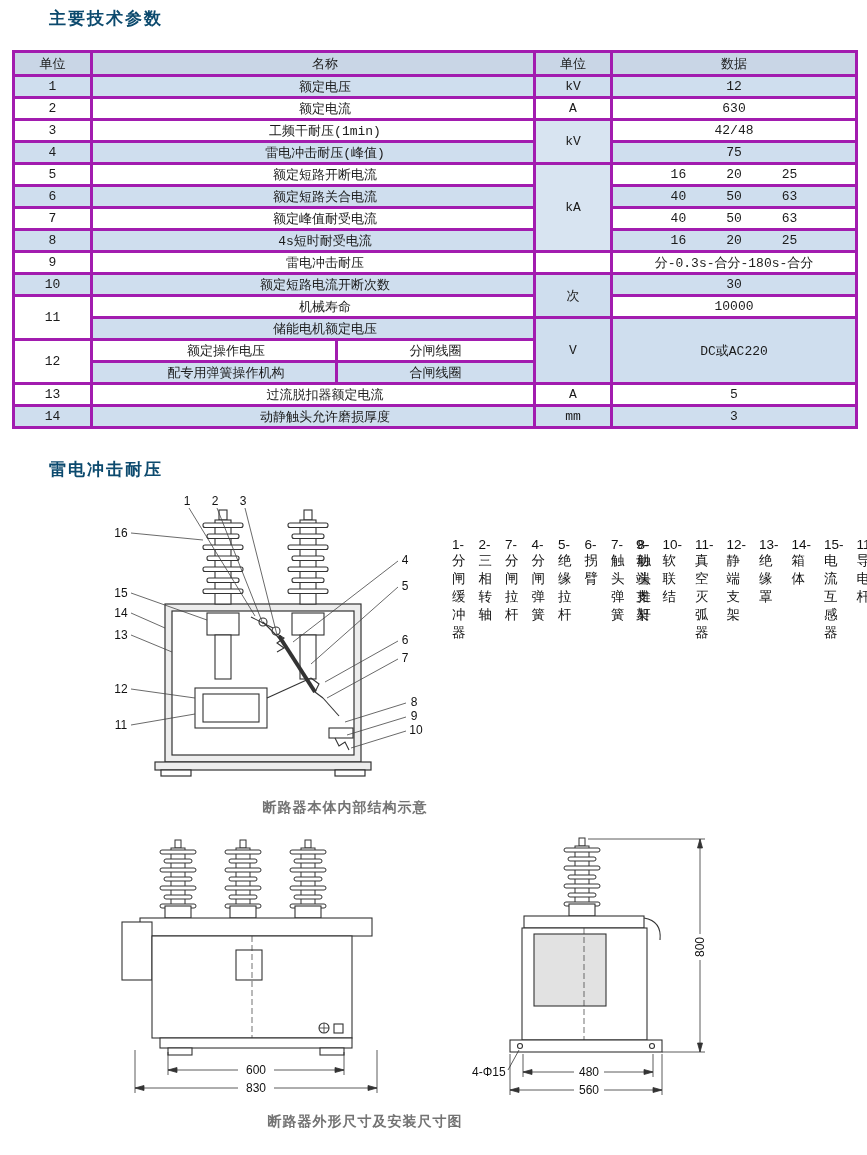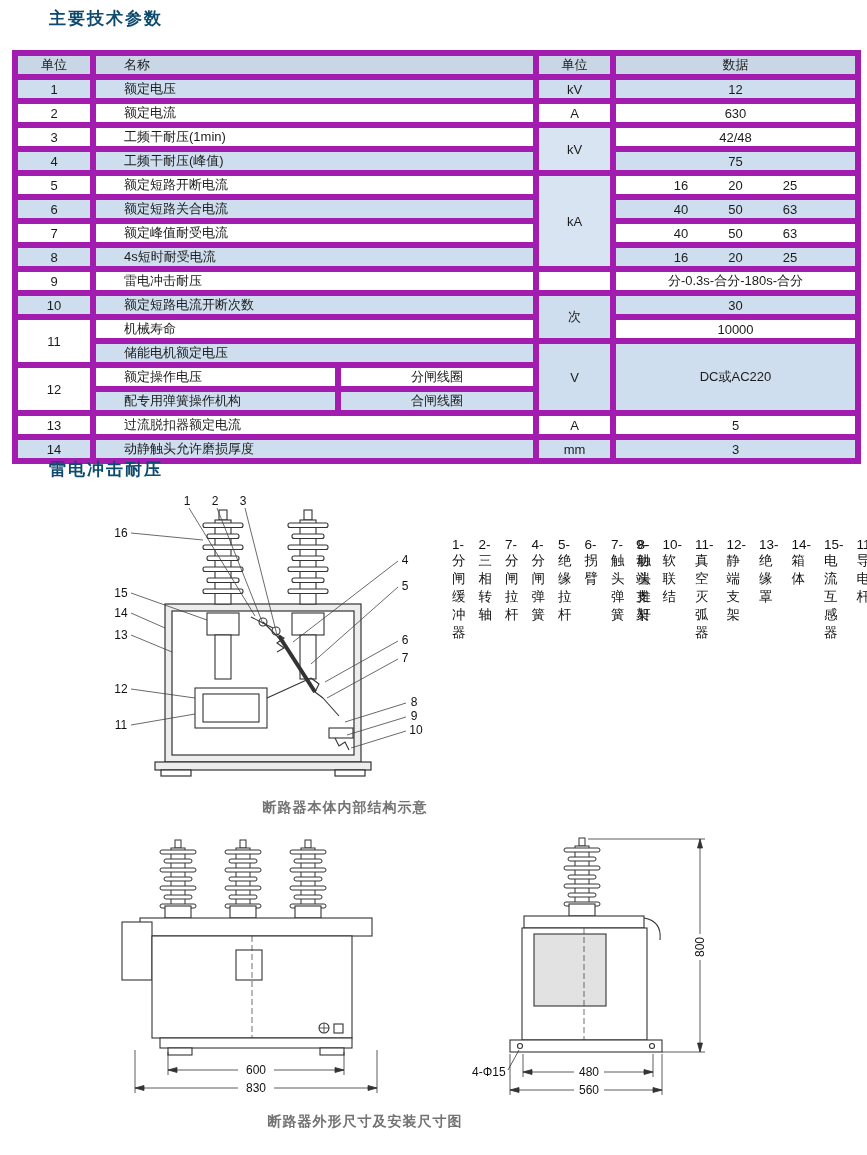--- a/index.html
+++ b/index.html
@@ -1,24 +1,24 @@
 <!DOCTYPE html>
 <html><head>
 <meta charset="utf-8">
 <style>
   * { box-sizing: border-box; }
   html,body { margin:0; padding:0; background:#ffffff; }
   body { font-family:"Liberation Sans","DejaVu Sans",sans-serif; }
   .page { position:relative; width:867px; height:1155px; background:#fff; overflow:hidden; color:#1b1b1b; }
   .sec-title { position:absolute; left:11px; font-size:17px; font-weight:bold; color:#0c4a6e; letter-spacing:2px;margin-left:38px; }
   table.params { position:absolute; left:12px; top:50px; width:843px; border-collapse:collapse; table-layout:fixed; font-size:13px; color:#1b1b1b; }
-  .params td { border:6px solid #a21caf; height:22px; padding:0 4px; text-align:center; vertical-align:middle; overflow:hidden; white-space:nowrap; background:#fff; }
+  .params td { border:3px solid #a21caf; height:22px; padding:0 4px; text-align:center; vertical-align:middle; overflow:hidden; white-space:nowrap; background:#fff;font-family:Liberation Mono, monospace; }
   .params tr.hdr td { background:#c9d6e6; height:24px; }
   .params tr.bl td { background:#cfdeee; }
-  .params td.name { text-align:left; padding-left:28px; }
+  .params td.name { text-align:center; padding-left:28px; }
   .params td.mc { background:#d8e4f1; }
   .params td.mw { background:#ffffff; }
   .vals { display:flex; justify-content:center; gap:40px; }
   .legend { position:absolute; left:452px; top:537px; display:flex; gap:34px; font-size:13.5px; color:#111; }
   .legend-col { display:flex; flex-direction:row; gap:13px; width:150px; }
   .caption { position:absolute; font-size:14px; font-weight:bold; color:#737373; text-align:center; letter-spacing:1px; }
   svg.fig { position:absolute; }
   svg text { font-family:"Liberation Sans","DejaVu Sans",sans-serif; }
   .dim { font-size:12px; fill:#111; stroke:none; }
   .co { font-size:12px; fill:#111; stroke:none; }
@@ -58,21 +58,21 @@
         <td>630</td>
       </tr>
       <tr>
         <td>3</td>
         <td colspan="2" class="name">工频干耐压(1min)</td>
         <td rowspan="2" class="mc">kV</td>
         <td>42/48</td>
       </tr>
       <tr class="bl">
         <td>4</td>
-        <td colspan="2" class="name">工频干耐压(峰值)</td>
+        <td colspan="2" class="name">雷电冲击耐压(峰值)</td>
         <td>75</td>
       </tr>
       <tr>
         <td>5</td>
         <td colspan="2" class="name">额定短路开断电流</td>
         <td rowspan="4" class="mc">kA</td>
         <td>
             <div class="vals">
               <span>16</span>
               <span>20</span>

